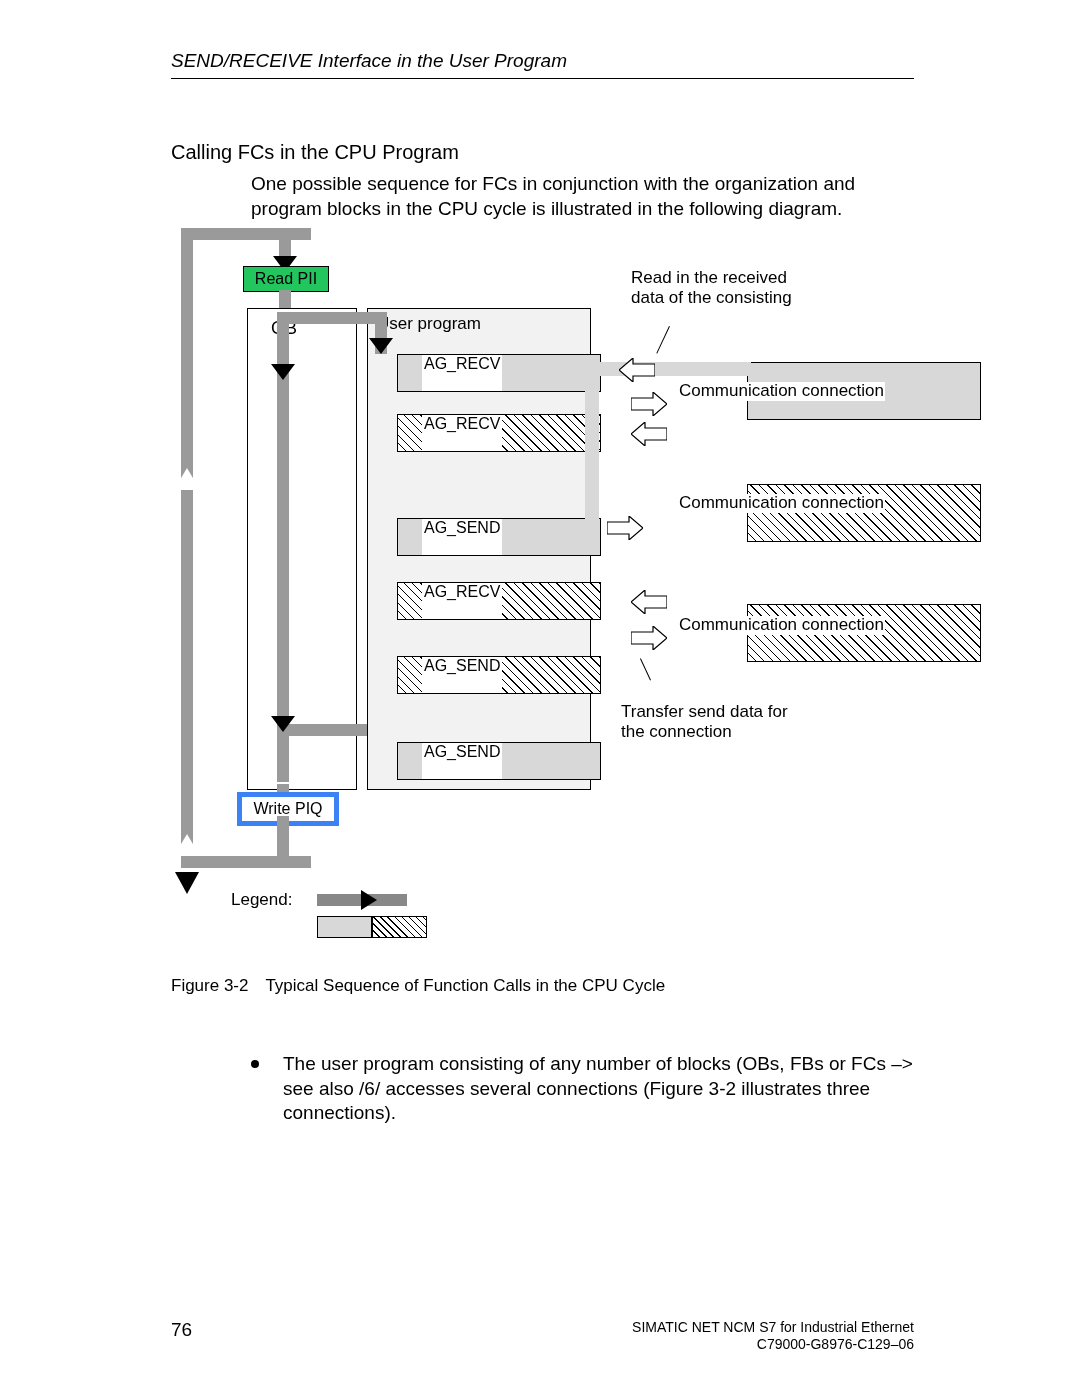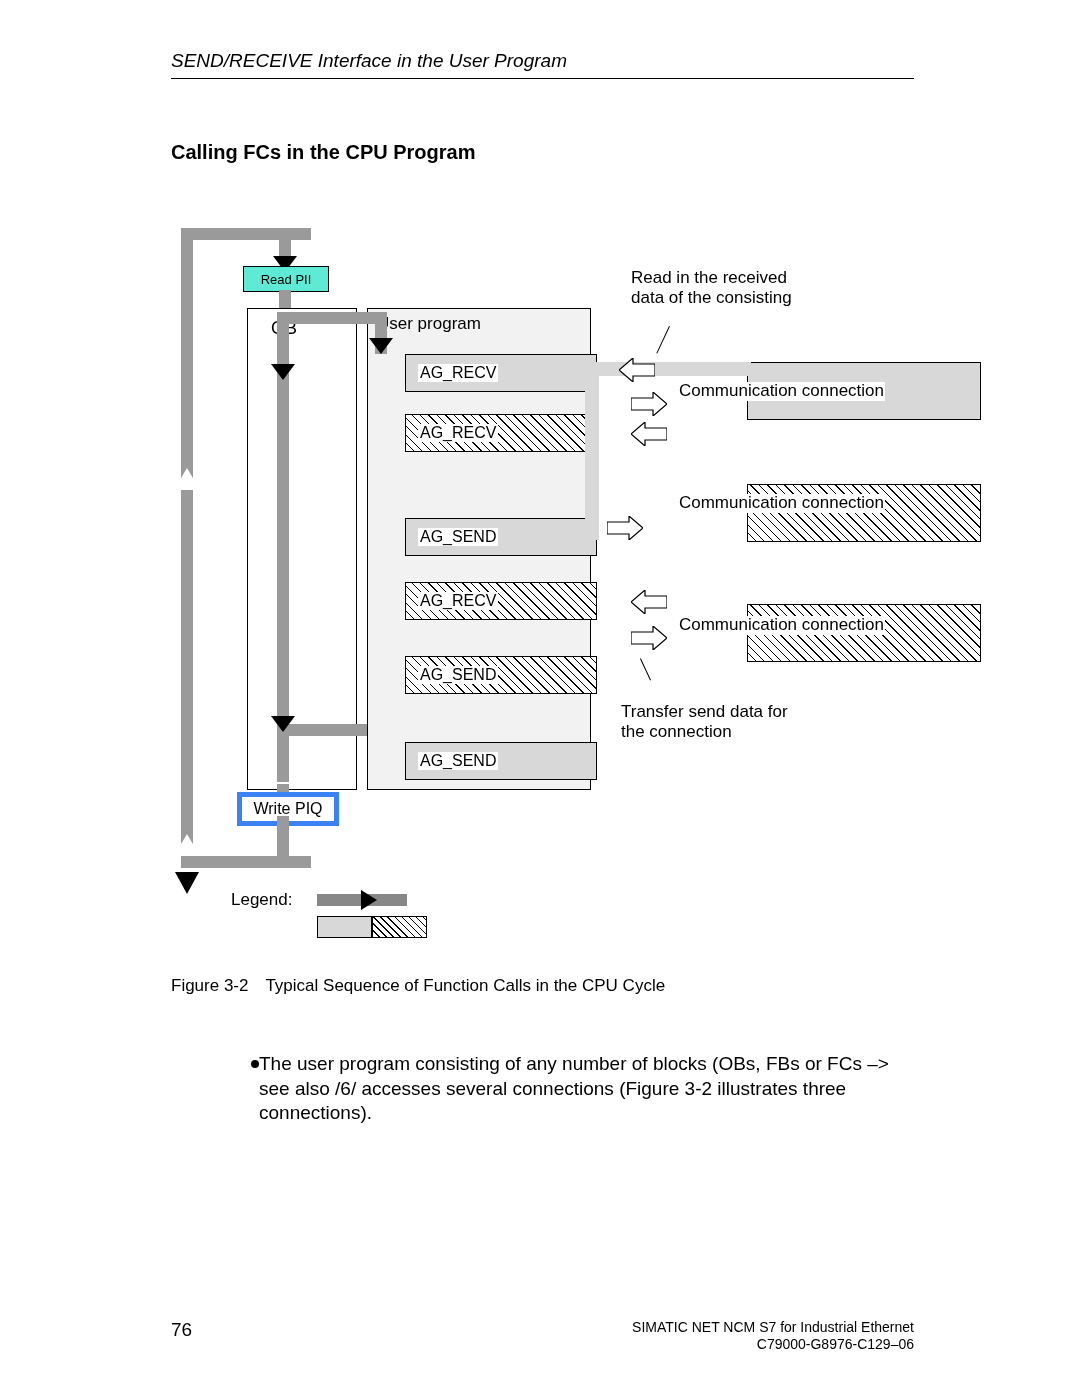--- a/index.html
+++ b/index.html
@@ -1,56 +1,56 @@
 <!DOCTYPE html>
 <html><head>
 <meta charset="utf-8">
 <style>
   html,body{margin:0;padding:0;background:#fff;font-family:Arial,Helvetica,sans-serif;color:#000}
   .page{width:1008px;height:1397px;position:relative;margin:2px auto;background:#fff}
   .running-head{position:absolute;left:135px;right:130px;top:48px;font-style:italic;font-size:19px;padding-bottom:6px;border-bottom:1px solid #000}
-  .heading{position:absolute;left:135px;top:139px;font-weight:bold;font-size:20px}
+  .heading{position:absolute;left:135px;top:139px;font-weight:normal;font-size:20px}
   .intro{position:absolute;left:215px;right:130px;top:170px;font-size:19px;line-height:1.3}
   .diagram{position:absolute;left:135px;top:226px;width:810px;height:750px}
   .legend{position:absolute;left:195px;top:888px;display:flex;gap:14px;font-size:17px}
   .legend-col1{width:72px}
   .legend-graphic{width:120px}
   .legend-desc{flex:1;font-size:17px;line-height:1.25}
   .legend-row{margin-bottom:12px}
   .legend-arrow-swatch{width:90px;height:12px;background:#888;position:relative;margin:4px 0 10px 0}
   .legend-arrow-swatch:after{content:"";position:absolute;right:30px;top:-4px;border-left:16px solid #000;border-top:10px solid transparent;border-bottom:10px solid transparent}
   .legend-boxes{display:flex;gap:0;width:110px}
   .legend-box{width:55px;height:20px;border:1px solid #000}
   .legend-box.solid{background:#d8d8d8}
   .legend-box.hatch{background:repeating-linear-gradient(45deg,#fff,#fff 4px,#000 4px,#000 5px)}
   .fig-caption{position:absolute;left:135px;top:974px;font-size:17px}
   .fig-label{display:inline-block;width:90px}
   .body-text{position:absolute;left:215px;right:130px;font-size:19px;line-height:1.3}
   .p1{top:1015px}
-  .bullet{position:absolute;left:215px;right:130px;font-size:19px;line-height:1.3;display:flex;gap:0}
+  .bullet{position:absolute;left:215px;right:130px;font-size:19px;line-height:1.3;display:flex;gap:24px}
   .b1{top:1050px}
   .bullet .dot{width:8px;min-width:8px;height:8px;border-radius:50%;background:#000;margin-top:8px}
   .page-num{position:absolute;left:135px;bottom:58px;font-size:19px}
   .footer-right{position:absolute;right:130px;bottom:46px;text-align:right;font-size:14px;line-height:1.2}
   
   .dg-outer-left{position:absolute;left:10px;top:0;width:12px;height:640px;background:#9a9a9a}
   .dg-outer-left:before{content:"";position:absolute;bottom:-26px;left:-6px;border-left:12px solid transparent;border-right:12px solid transparent;border-bottom:22px solid #000;background:none;z-index:5;transform:rotate(180deg) translateY(0)}
   .dg-outer-left .arrow-up{position:absolute;top:240px;left:-7px;width:0;height:0;border-left:13px solid transparent;border-right:13px solid transparent;border-bottom:22px solid #fff}
   .dg-outer-left .arrow-up2{position:absolute;bottom:12px;left:-7px;width:0;height:0;border-left:13px solid transparent;border-right:13px solid transparent;border-bottom:22px solid #fff}
   .dg-top-bar{position:absolute;left:10px;top:0;width:130px;height:12px;background:#9a9a9a}
   .dg-top-down{position:absolute;left:108px;top:2px;width:12px;height:30px;background:#9a9a9a}
   .dg-top-down:after{content:"";position:absolute;bottom:-12px;left:-6px;border-left:12px solid transparent;border-right:12px solid transparent;border-top:16px solid #000}
   .dg-bot-bar{position:absolute;left:10px;top:628px;width:130px;height:12px;background:#9a9a9a}
-  .dg-readpii{position:absolute;left:72px;top:38px;width:84px;height:24px;border:1px solid #000;background:#5eead4;font-size:13px;display:flex;align-items:center;justify-content:center}
+  .dg-readpii{position:absolute;left:72px;top:38px;width:84px;height:24px;border:1px solid #000;background:#22c55e;font-size:16px;display:flex;align-items:center;justify-content:center}
   .dg-writepiq{position:absolute;left:66px;top:564px;width:92px;height:24px;border:5px solid #3b82f6;background:#fff;font-size:16px;display:flex;align-items:center;justify-content:center}
   .dg-ob-box{position:absolute;left:76px;top:80px;width:108px;height:480px;border:1px solid #000;background:#fff}
   .dg-ob-label{position:absolute;left:100px;top:90px;font-size:18px}
   .dg-userprog{position:absolute;left:196px;top:80px;width:222px;height:480px;border:1px solid #000;background:#f2f2f2}
   .dg-userprog-label{position:absolute;left:206px;top:86px;font-size:17px}
-  .dg-fc{position:absolute;left:234px;width:178px;height:36px;border:1px solid #000;font-size:16px;padding-left:12px;display:flex;align-items:center}
+  .dg-fc{position:absolute;left:226px;width:178px;height:36px;border:1px solid #000;font-size:16px;padding-left:24px;display:flex;}
   .dg-fc.solid{background:#d8d8d8}
   .dg-fc.hatch{background:repeating-linear-gradient(45deg,#fff,#fff 5px,#000 5px,#000 6px)}
   .dg-fc .lbl{background:#fff;padding:0 2px}
   .dg-fc.hatch .lbl{background:#fff}
   .dg-fc1{top:126px}
   .dg-fc2{top:186px}
   .dg-fc3{top:290px}
   .dg-fc4{top:354px}
   .dg-fc5{top:428px}
   .dg-fc6{top:514px}
@@ -75,20 +75,21 @@
 </style>
 </head>
 <body>
 
 <div class="page">
 
   <div class="running-head">SEND/RECEIVE Interface in the User Program</div>
 
   <div class="heading">Calling FCs in the CPU Program</div>
 
+  <div class="intro">One possible sequence for FCs in conjunction with the organization and program blocks in the CPU cycle is illustrated in the following diagram.</div>
 
   <div class="diagram">
 
     <div class="dg-outer-left">
       <span class="arrow-up"></span>
       <span class="arrow-up2"></span>
     </div>
     <div class="dg-top-bar"></div>
     <div class="dg-top-down"></div>
     <div class="dg-bot-bar"></div>

